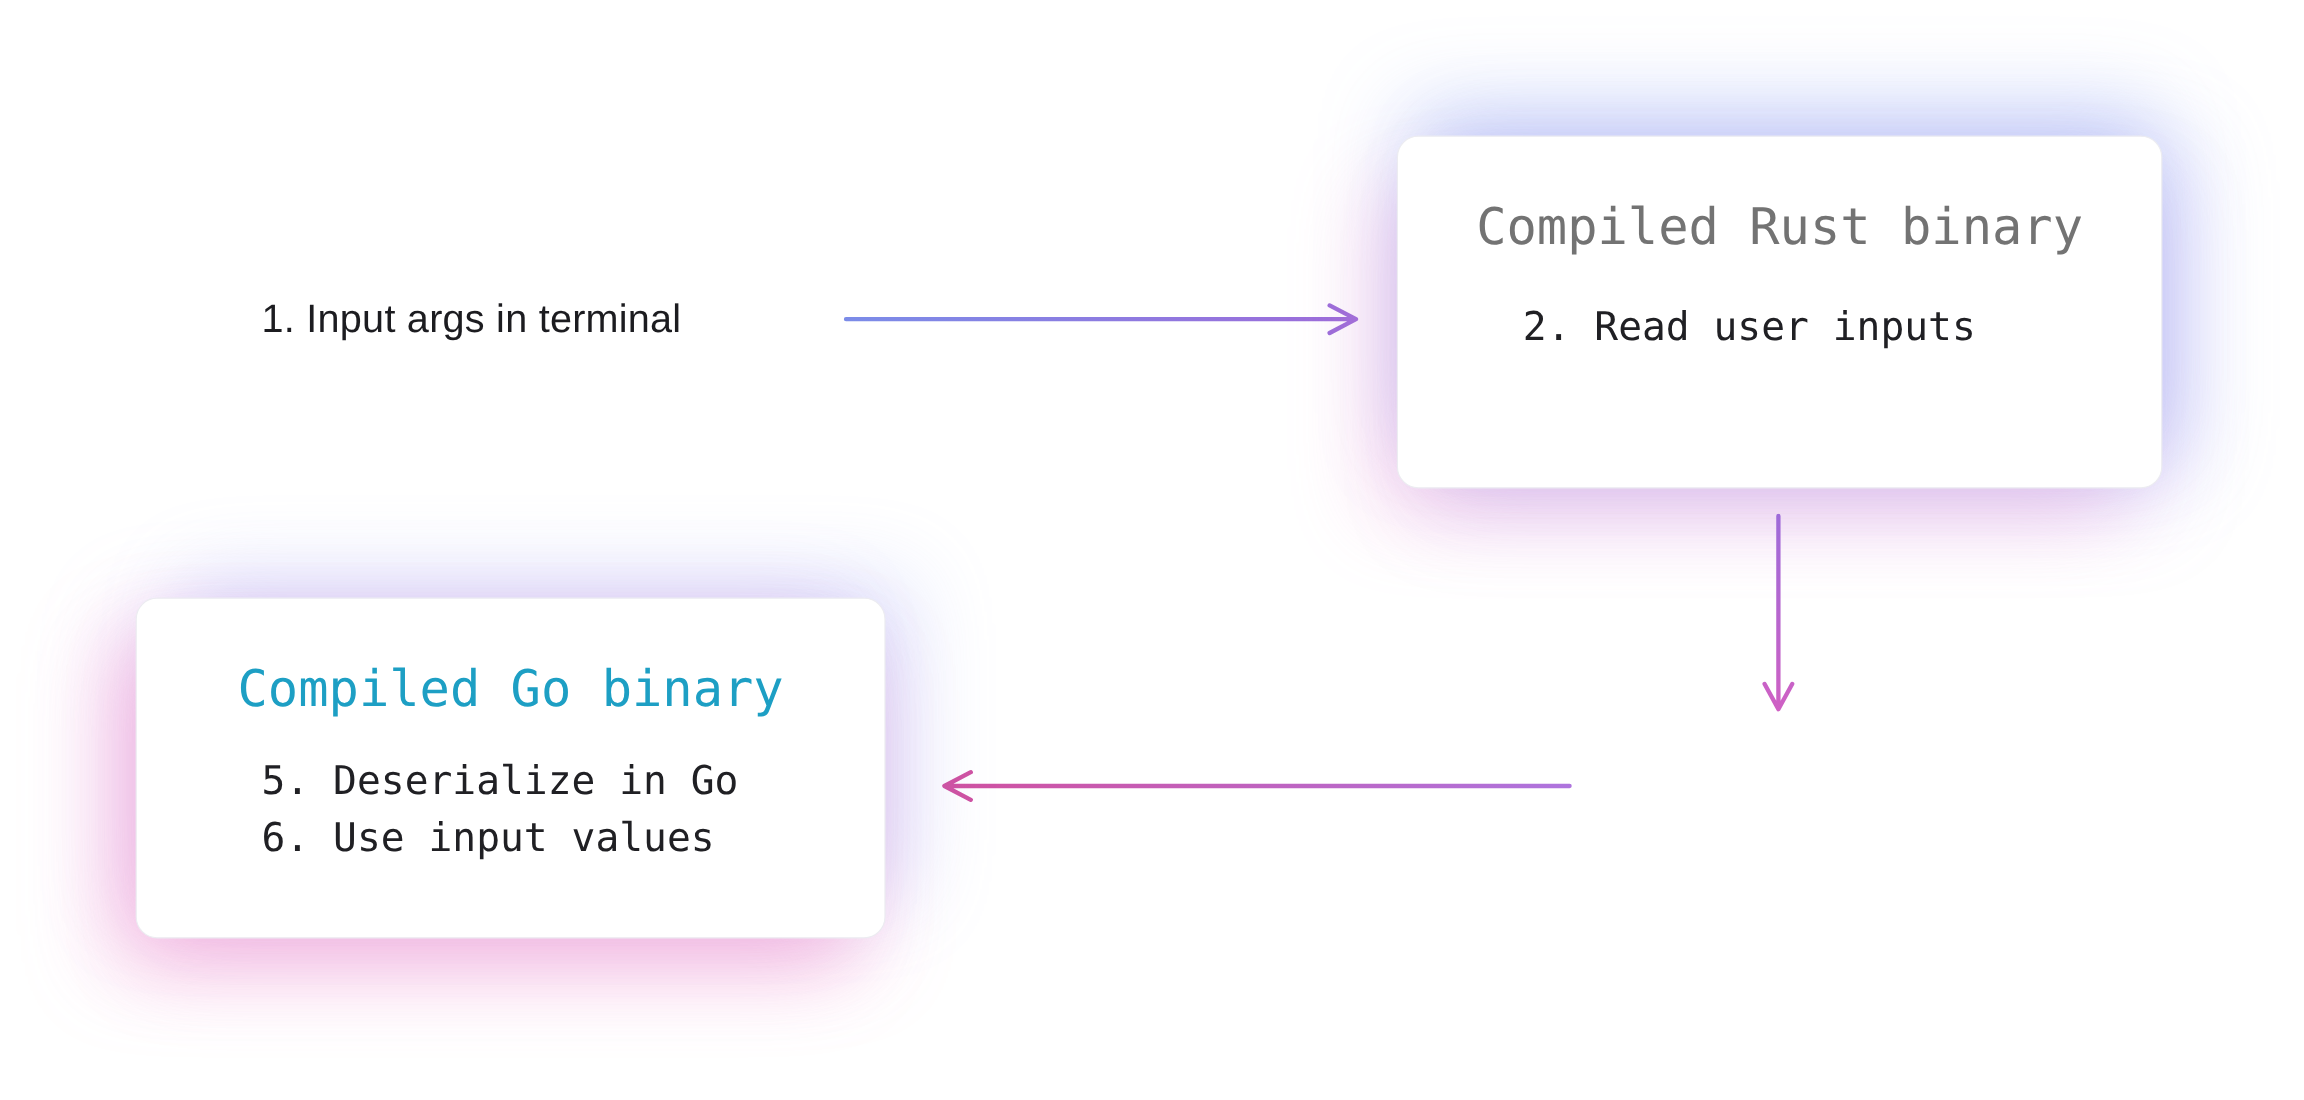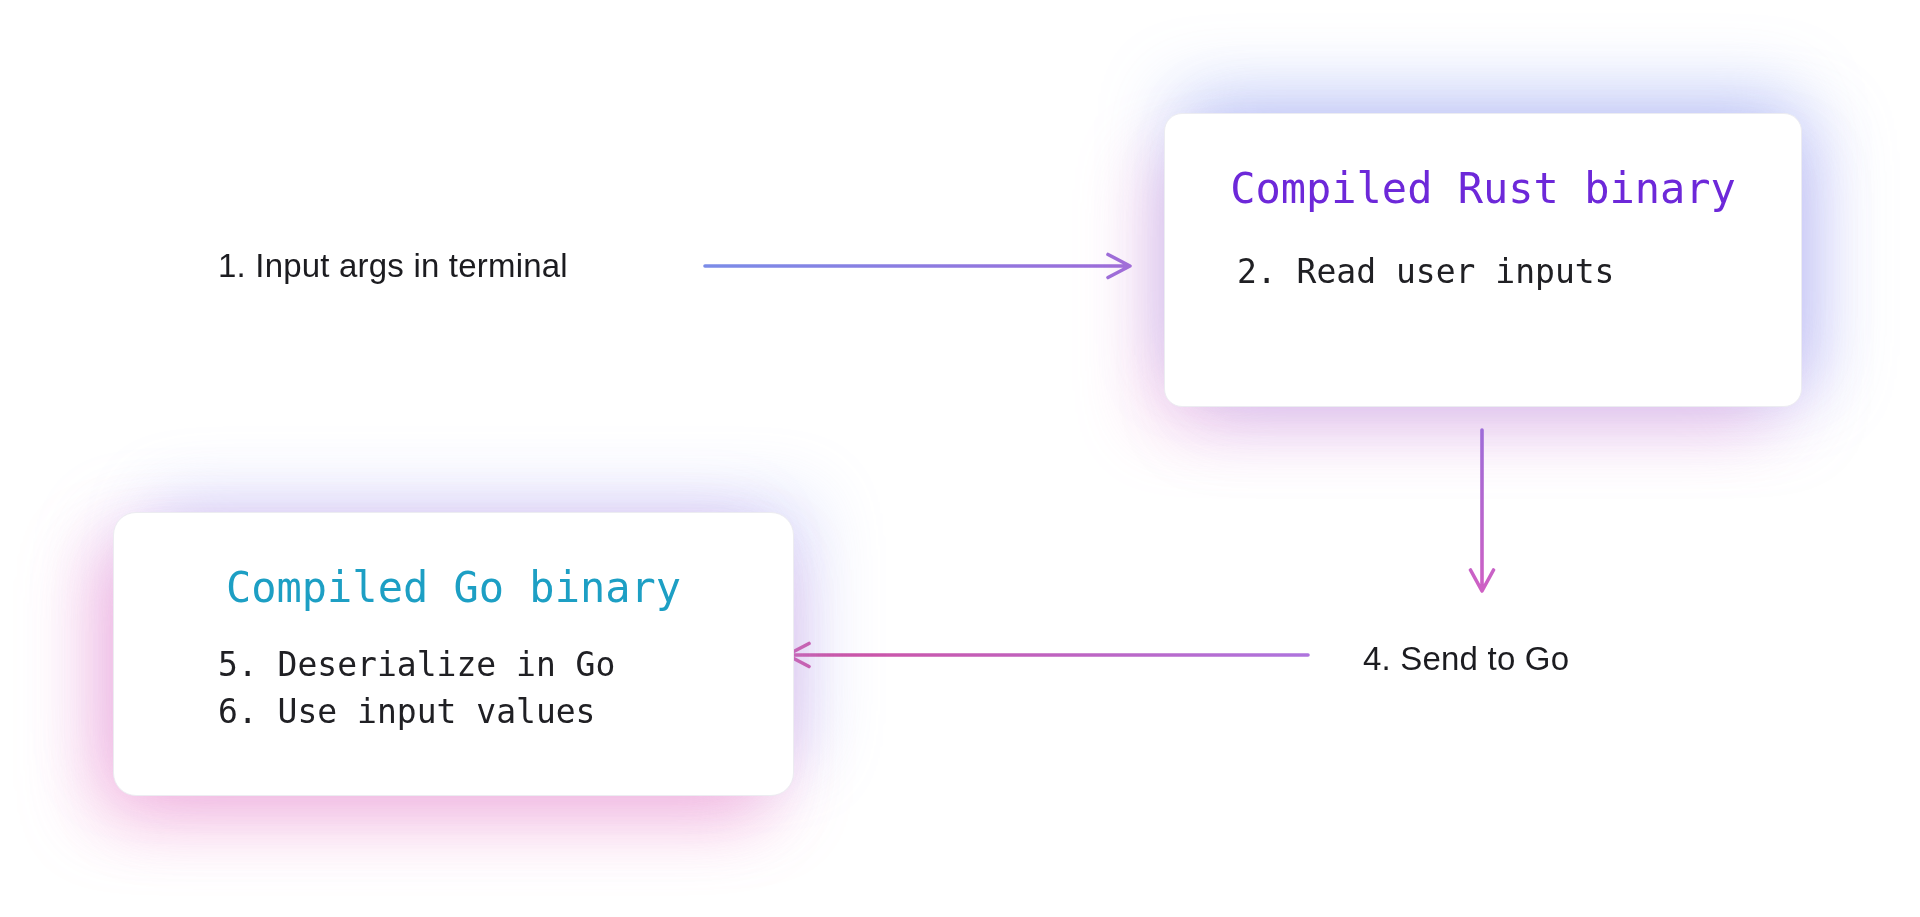--- a/index.html
+++ b/index.html
@@ -34,50 +34,49 @@
   .card.rust {
     left: 1164px; top: 113px;
     width: 638px; height: 294px;
     box-shadow:
       0 -30px 70px -8px rgba(128, 152, 242, 0.38),
       34px -6px 70px -10px rgba(150, 158, 246, 0.30),
       -30px 30px 70px -12px rgba(238, 132, 202, 0.33),
       12px 32px 70px -14px rgba(196, 150, 236, 0.25);
   }
   .card.go {
-    left: 113px; top: 512px;
-    width: 681px; height: 284px;
+    left: 113px; top: 498px;
+    width: 625px; height: 284px;
     box-shadow:
       -30px 30px 70px -8px rgba(238, 130, 200, 0.40),
       0 32px 70px -12px rgba(240, 140, 206, 0.30),
       30px -24px 70px -12px rgba(142, 160, 245, 0.32),
       -26px -8px 70px -14px rgba(200, 160, 240, 0.22);
-    border-radius: 23px;
   }
 
   .card-title {
     margin-top: 50px;
     text-align: center;
     font-family: "DejaVu Sans Mono", "Liberation Mono", monospace;
     font-size: 42px;
     line-height: 50px;
     white-space: nowrap;
   }
-  .card.rust .card-title { color: #6d28d9; }
+  .card.rust .card-title { color: #737373; }
   .card.go   .card-title { color: #1d9fc4; }
 
   .card-items {
     margin-top: 34px;
     font-family: "DejaVu Sans Mono", "Liberation Mono", monospace;
     font-size: 33px;
     line-height: 47px;
     color: #202024;
     white-space: nowrap;
   }
-  .card.rust .card-items { margin-left: 72px; }
+  .card.rust .card-items { margin-left: 104px; }
   .card.go   .card-items { margin-left: 104px; margin-top: 28px; }
 
   .flow-arrow { position: absolute; }
   .flow-arrow.arrow1 { left: 703px;  top: 250px; }
   .flow-arrow.arrow2 { left: 782px;  top: 639px; }
   .flow-arrow.arrow3 { left: 1464px; top: 428px; }
 
   .flow-arrow svg { display: block; }
 </style>
 </head>
@@ -111,21 +110,20 @@
       <defs>
         <linearGradient id="grad-a3" x1="0" y1="0" x2="0" y2="170" gradientUnits="userSpaceOnUse">
           <stop offset="0" stop-color="#9d6bd9"></stop>
           <stop offset="1" stop-color="#d160c3"></stop>
         </linearGradient>
       </defs>
       <path d="M18 2 V160 M6.5 142 L18 163 L29.5 142" stroke="url(#grad-a3)" stroke-width="3.6" stroke-linecap="round" stroke-linejoin="round" fill="none"></path>
     </svg>
   </div>
 
-  <div class="step-label step4">4. Send to Go</div>
 
   <div class="flow-arrow arrow2">
     <svg width="528" height="32" viewBox="0 0 528 32" fill="none" xmlns="http://www.w3.org/2000/svg">
       <defs>
         <linearGradient id="grad-a2" x1="0" y1="0" x2="528" y2="0" gradientUnits="userSpaceOnUse">
           <stop offset="0" stop-color="#d1509f"></stop>
           <stop offset="1" stop-color="#ae74de"></stop>
         </linearGradient>
       </defs>
       <path d="M526 16 H6 M27 4.5 L5 16 L27 27.5" stroke="url(#grad-a2)" stroke-width="3.6" stroke-linecap="round" stroke-linejoin="round" fill="none"></path>

